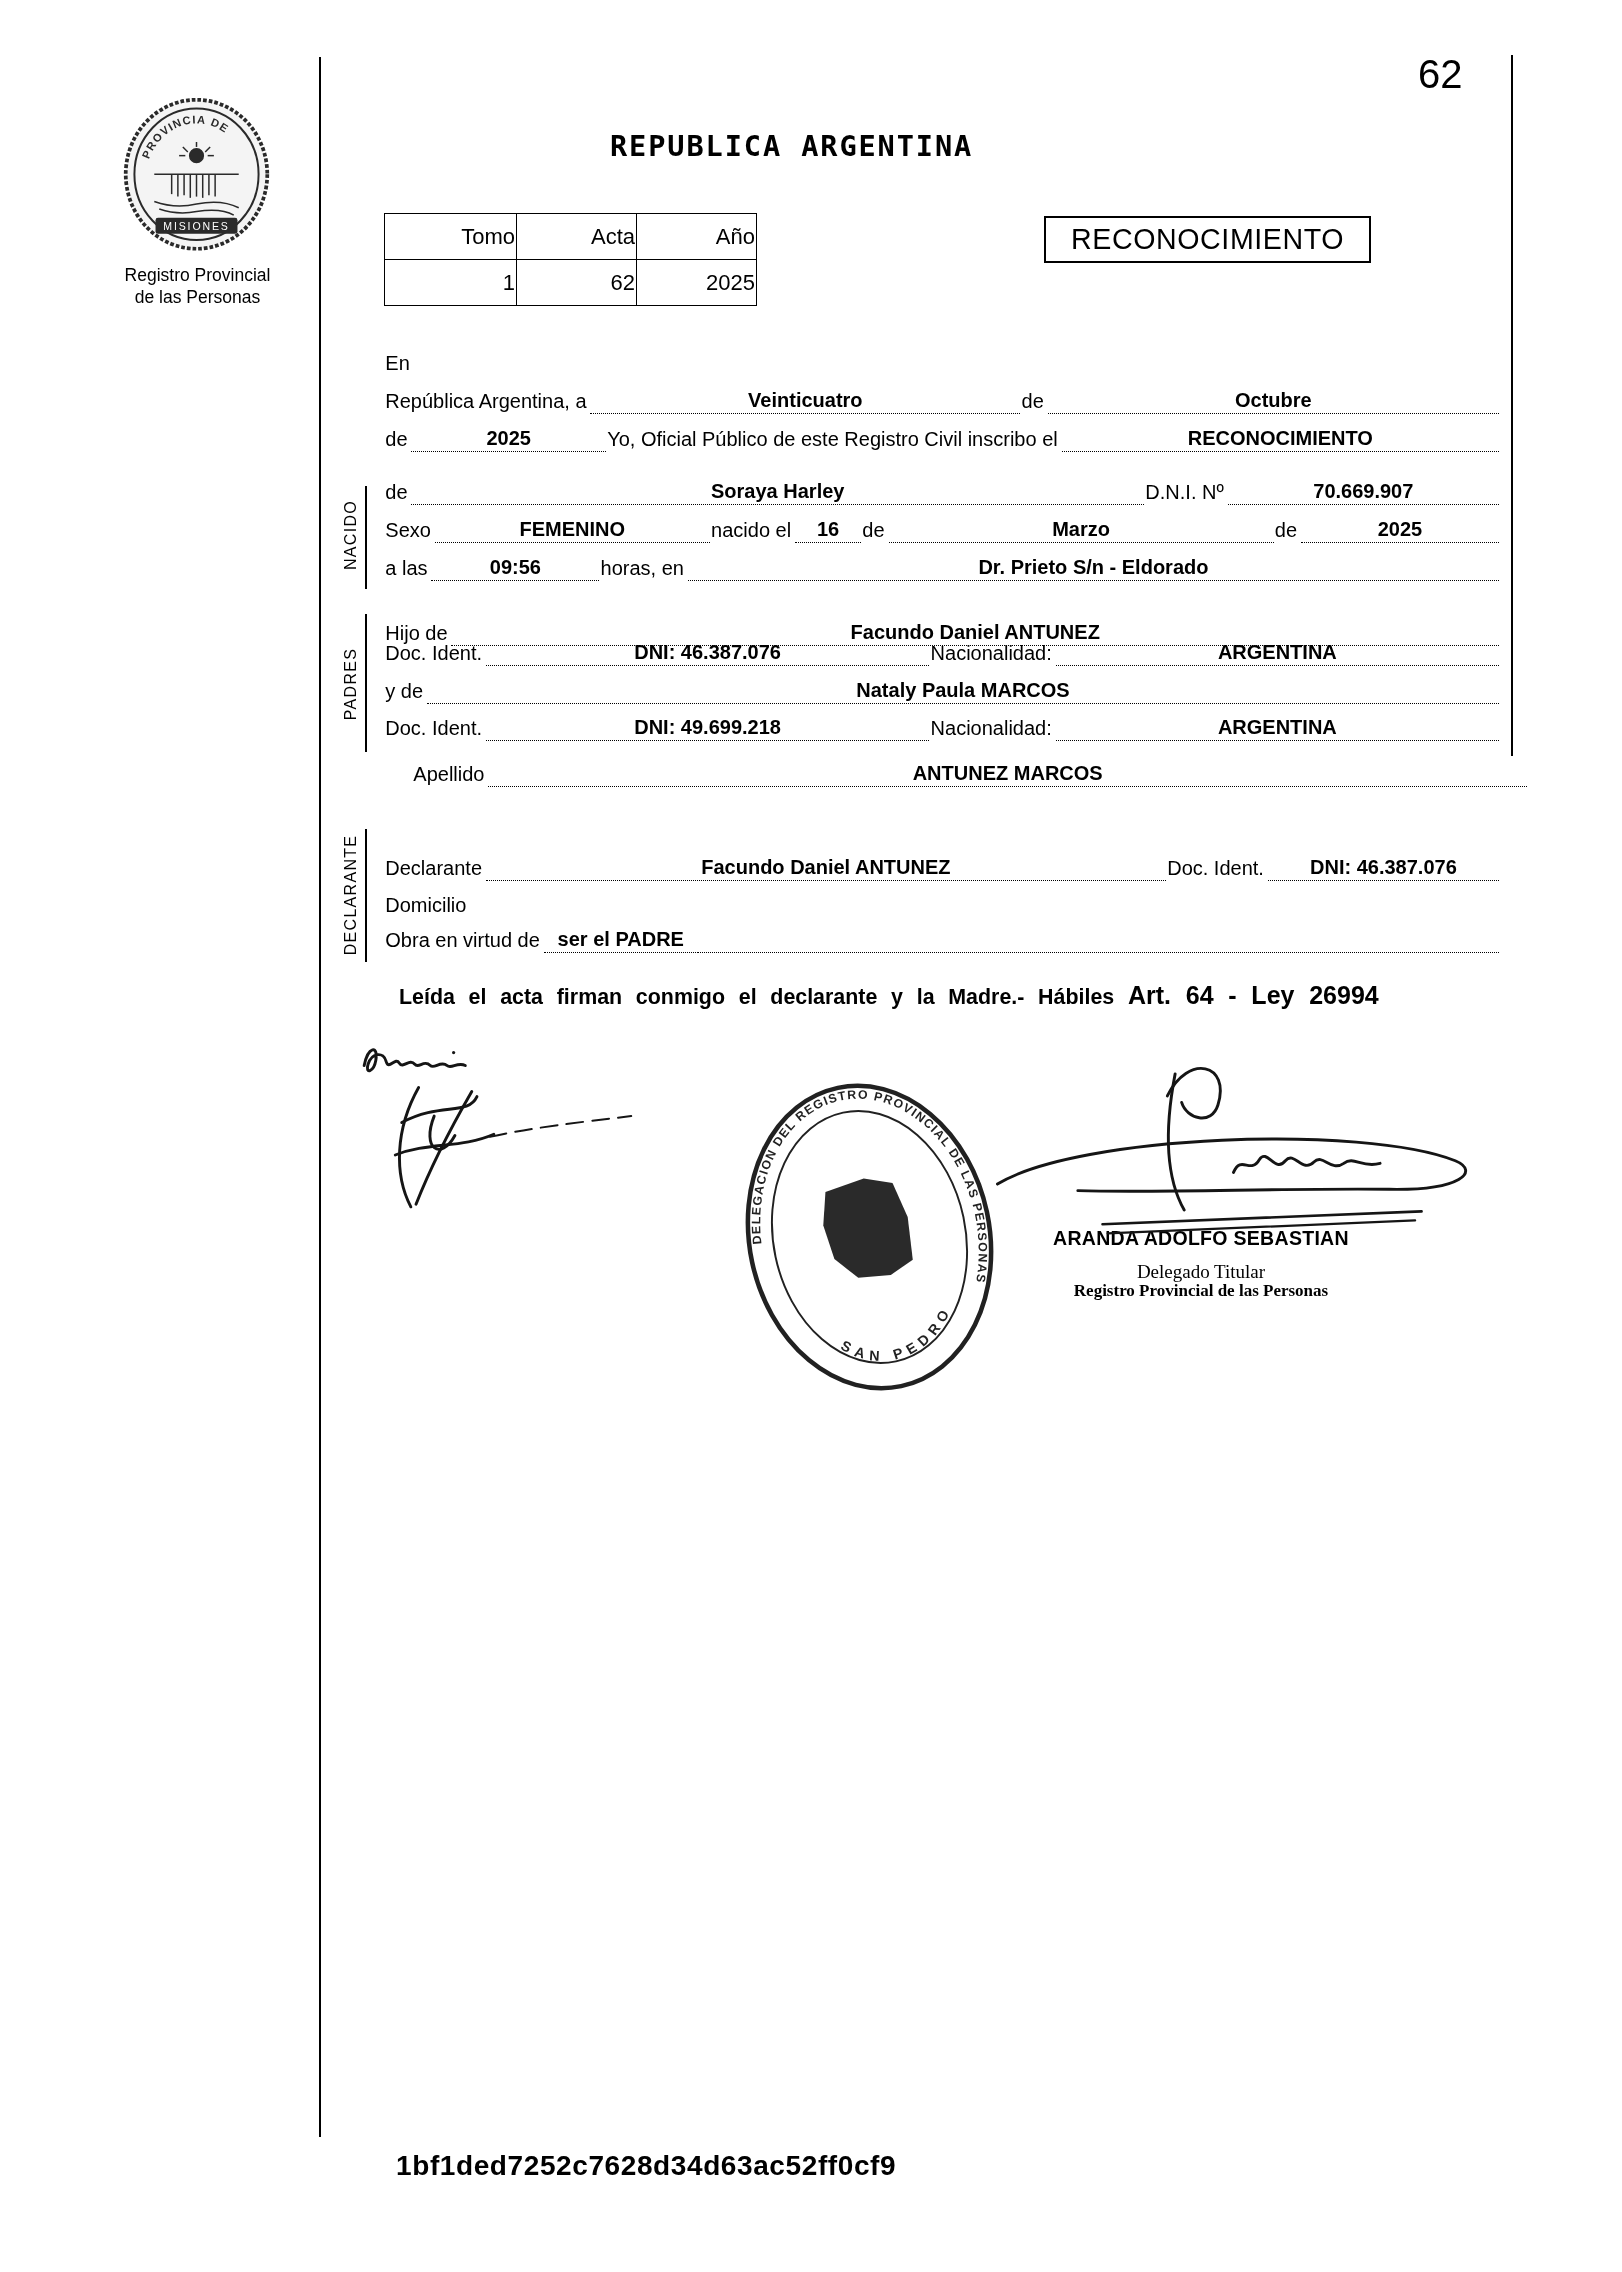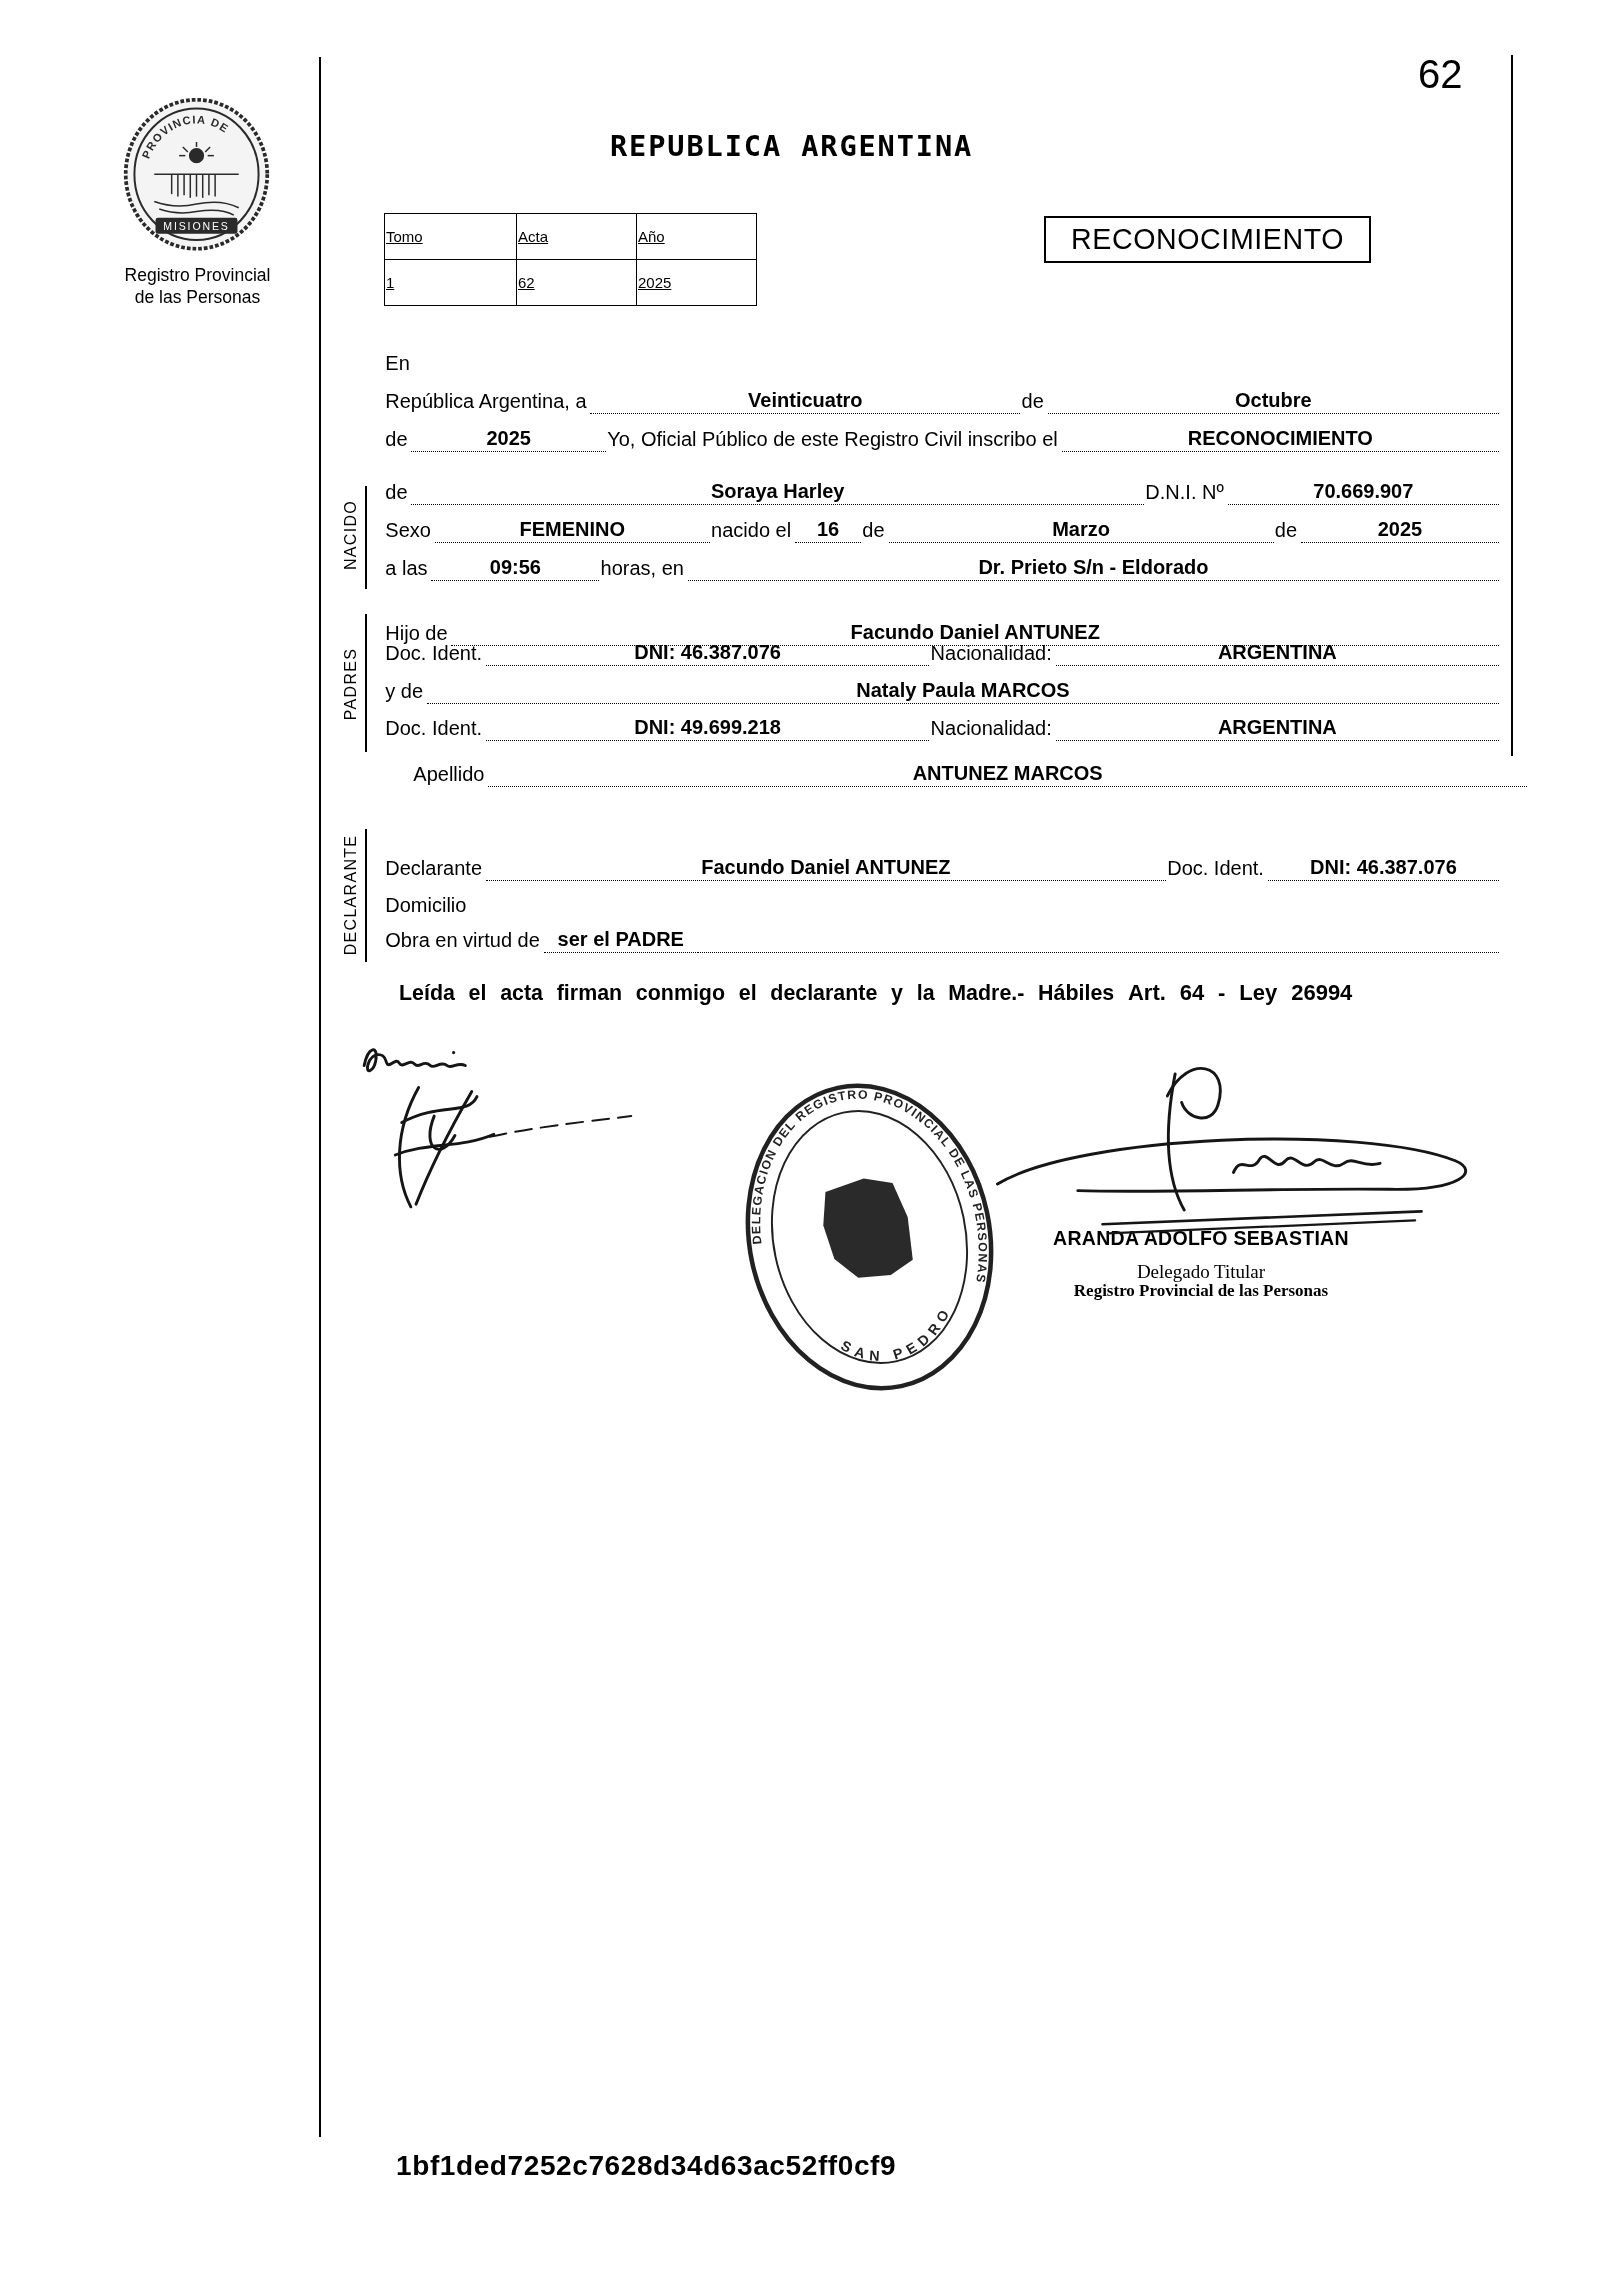--- a/index.html
+++ b/index.html
@@ -13,39 +13,39 @@
   .page-number { position:absolute; left:1418px; top:52px; font-size:40px; }
   
   .seal { position:absolute; left:122px; top:97px; }
   .seal-caption { position:absolute; left:71px; top:265px; width:253px; text-align:center;
                   font-size:17.5px; line-height:1.25; }
   
   .doc-title { position:absolute; left:610px; top:129px; font-family:"DejaVu Sans Mono", monospace;
                font-weight:bold; font-size:28.6px; letter-spacing:1.9px; }
   
   .acta-table { position:absolute; left:384px; top:213px; border-collapse:collapse; }
-  .acta-table td { border:1.9px solid #000; text-align:left; font-size:15px; height:43px;text-decoration:underline; }
+  .acta-table td { border:1.9px solid #000; text-align:right; font-size:22px; height:43px; }
   .acta-table td.c1 { width:129px; } .acta-table td.c2 { width:117px; } .acta-table td.c3 { width:117px; }
   
   .doctype-box { position:absolute; left:1044px; top:216px; border:2.6px solid #000;
                  padding:5.2px 25px; font-size:28.6px; letter-spacing:0.6px; }
   
   .row { position:absolute; left:384px; width:1115px; display:flex; align-items:flex-end;
          font-size:20px; height:31px; line-height:1.15; }
   .lbl { white-space:nowrap; padding:0 3.9px 0.6px 1.3px; }
   .fill { border-bottom:1.9px dotted #000; flex:1; text-align:center; font-weight:bold;
           white-space:nowrap; padding-bottom:0.6px; min-width:0; }
   
   .vlabel { position:absolute; font-size:16px; letter-spacing:1.3px; text-align:center;
             transform:rotate(-90deg); transform-origin:center; }
   .bracket { position:absolute; left:365px; width:1.9px; background:#000; }
   
   .closing { position:absolute; left:399px; top:977px; width:1039px; font-weight:bold;
              font-size:21.4px; line-height:1.45; word-spacing:7.8px; }
-  .closing .ref { font-size:22px; white-space:nowrap; }
+  .closing .ref { font-size:25px; white-space:nowrap; }
   
   .sig-left { position:absolute; left:356px; top:1037px; }
   .stamp { position:absolute; left:730px; top:1068px; opacity:0.93; }
   .sig-right { position:absolute; left:961px; top:1057px; width:545px; height:273px; }
   .sig-right svg { position:absolute; left:0; top:0; z-index:2; pointer-events:none; }
   .official-name { position:absolute; left:39px; top:170px; width:402px; text-align:center;
                    font-weight:bold; font-size:19.5px; letter-spacing:0.3px; z-index:1; }
   .official-title { position:absolute; left:39px; top:204px; width:402px; text-align:center;
                     font-family:"Liberation Serif", serif; font-size:19px; z-index:1; }
   .official-org { position:absolute; left:39px; top:224px; width:402px; text-align:center;

